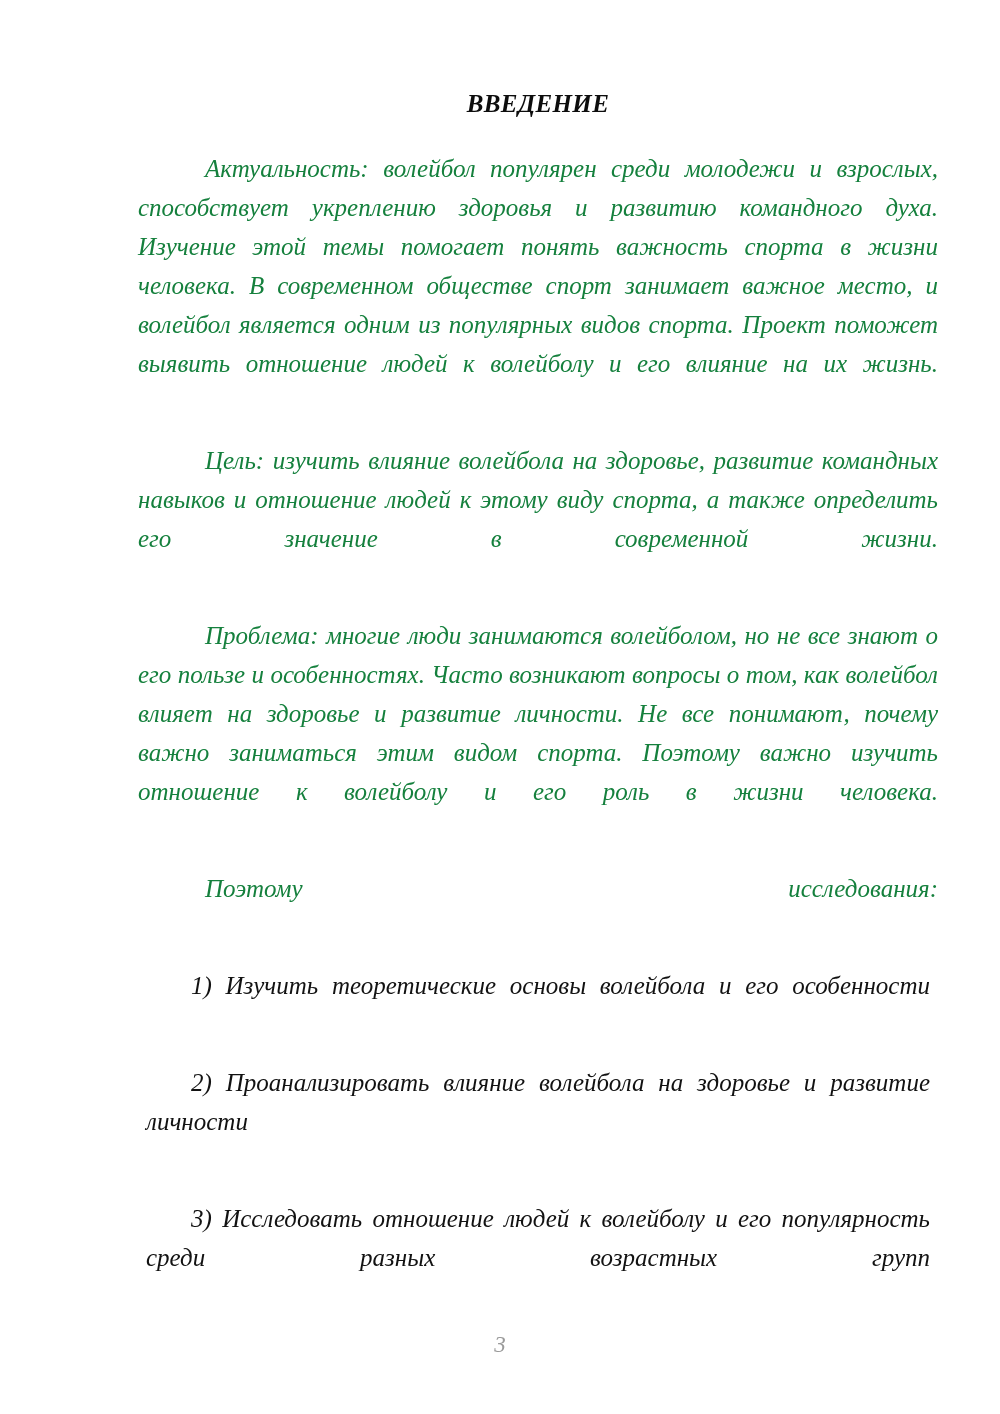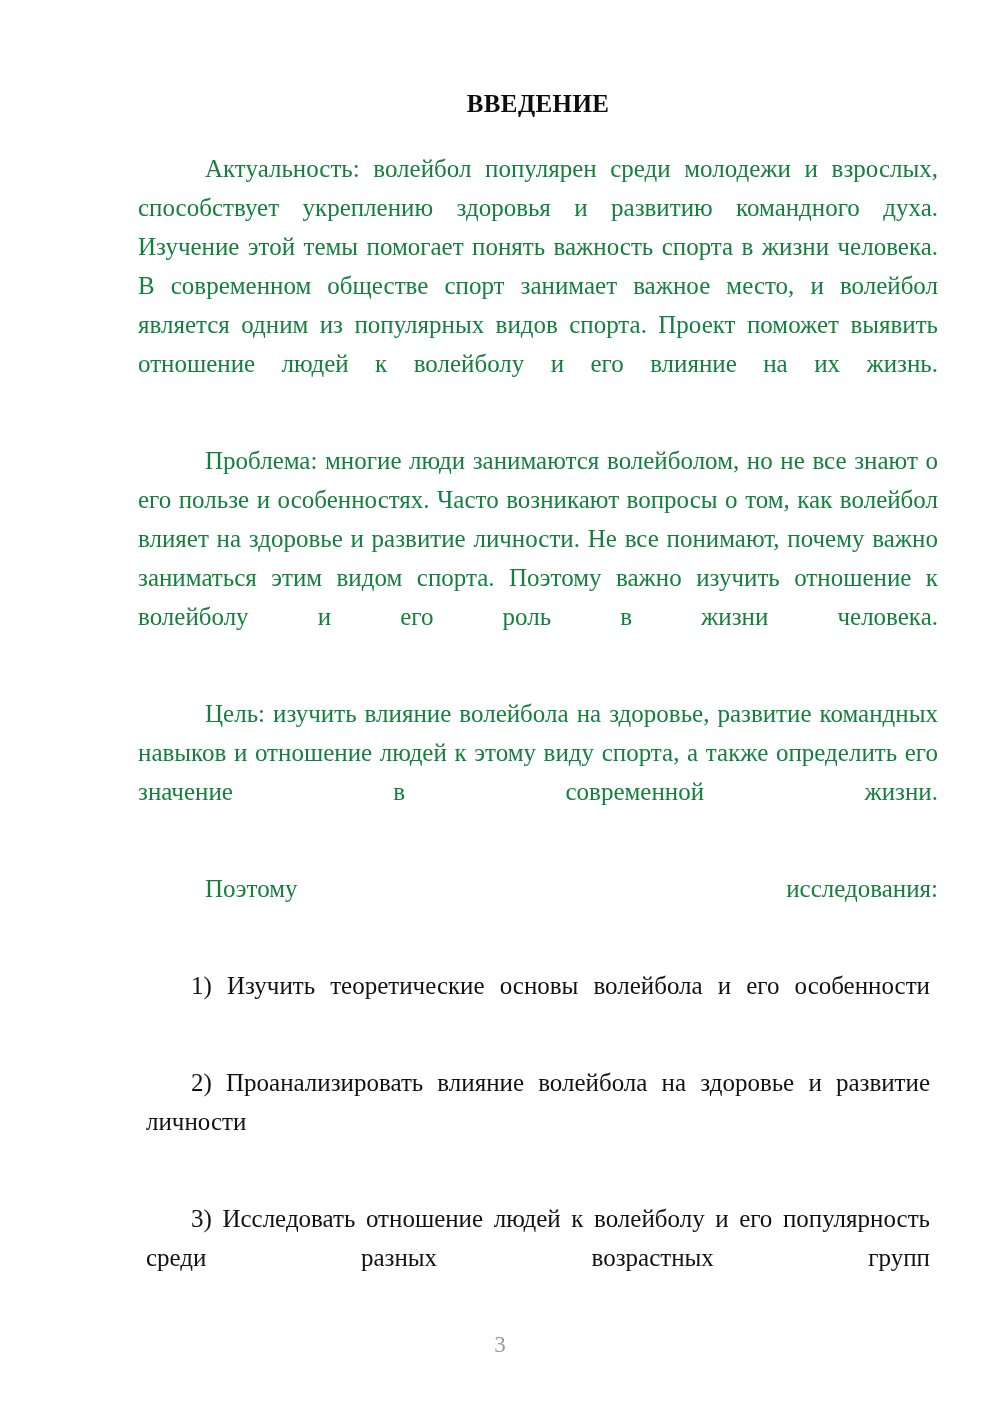--- a/index.html
+++ b/index.html
@@ -12,20 +12,21 @@
   .page {
     position: relative;
     width: 1000px;
     height: 1414px;
     background: #ffffff;
     margin: 0 auto;
     overflow: hidden;
     font-family: "Liberation Serif", "DejaVu Serif", serif;
     color: #111111;
     box-sizing: border-box;
+    font-style: italic;
   }
 
   .content {
     position: absolute;
     left: 138px;
     top: 88px;
     width: 800px;
   }
 
   .doc-title {
@@ -92,23 +93,23 @@
 <div class="page">
 
   <div class="content">
 
     <h1 class="doc-title">ВВЕДЕНИЕ</h1>
 
     <div>
 
       <p class="para">Актуальность: волейбол популярен среди молодежи и взрослых, способствует укреплению здоровья и развитию командного духа. Изучение этой темы помогает понять важность спорта в жизни человека. В современном обществе спорт занимает важное место, и волейбол является одним из популярных видов спорта. Проект поможет выявить отношение людей к волейболу и его влияние на их жизнь.</p>
 
+      <p class="para gap-before">Цель: изучить влияние волейбола на здоровье, развитие командных навыков и отношение людей к этому виду спорта, а также определить его значение в современной жизни.</p>
+
       <p class="para gap-before">Проблема: многие люди занимаются волейболом, но не все знают о его пользе и особенностях. Часто возникают вопросы о том, как волейбол влияет на здоровье и развитие личности. Не все понимают, почему важно заниматься этим видом спорта. Поэтому важно изучить отношение к волейболу и его роль в жизни человека.</p>
-
-      <p class="para gap-before">Цель: изучить влияние волейбола на здоровье, развитие командных навыков и отношение людей к этому виду спорта, а также определить его значение в современной жизни.</p>
 
       <p class="para gap-before">Поэтому исследования:</p>
 
       <p class="list-item gap-before">1) Изучить теоретические основы волейбола и его особенности</p>
 
       <p class="list-item gap-before">2) Проанализировать влияние волейбола на здоровье и развитие личности</p>
 
       <p class="list-item gap-before">3) Исследовать отношение людей к волейболу и его популярность среди разных возрастных групп</p>
 
 

